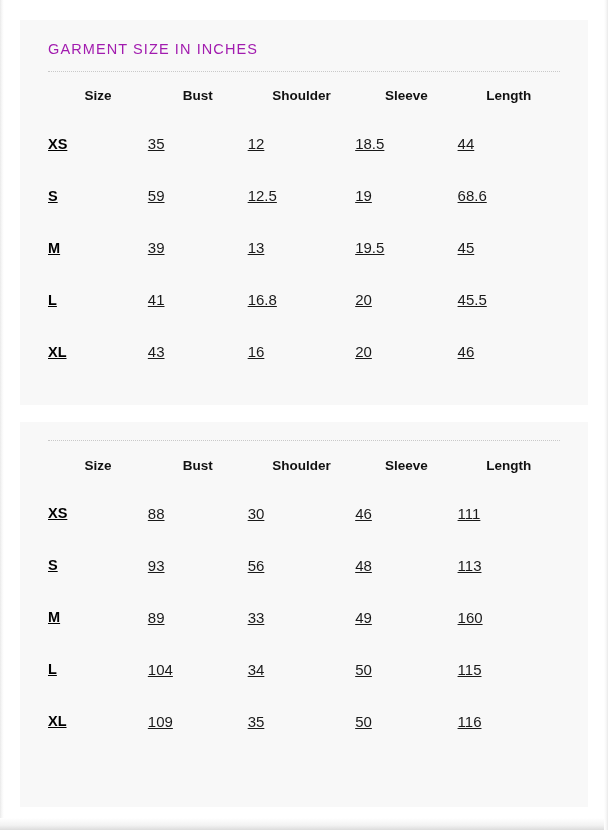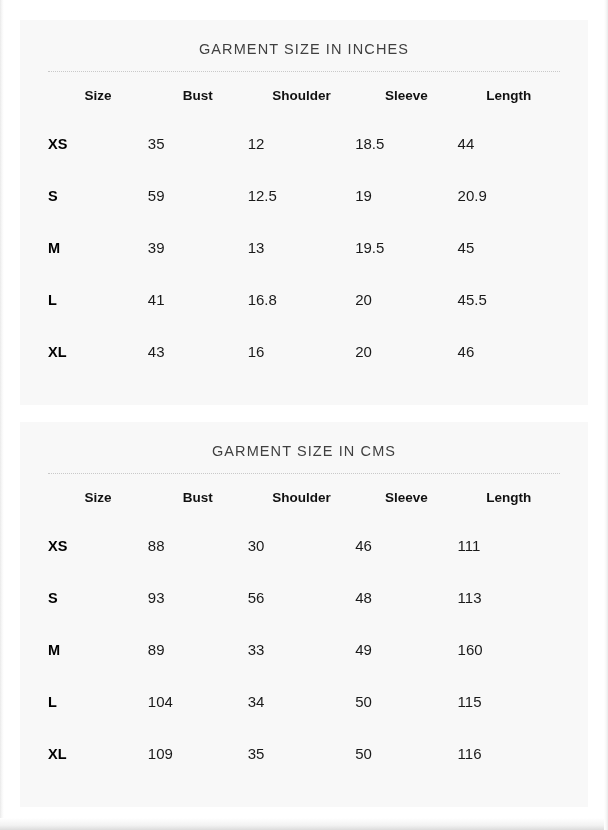--- a/index.html
+++ b/index.html
@@ -65,22 +65,22 @@
   #card-inches {
     margin-top: 20px;
     height: 385px;
   }
   #card-cms {
     margin-top: 17px;
     height: 385px;
   }
 
   .card-title {
-    text-align: center;
-    color: #404040;
+    text-align: left;
+    color: #a21caf;
     font-size: 14.5px;
     font-weight: 400;
     letter-spacing: 1.1px;
     line-height: 1;
     padding-top: 4px;
     padding-bottom: 14px;
     white-space: nowrap;
   }
 
   .divider {
@@ -113,20 +113,21 @@
 
   table.size-table tbody tr {
     height: 52px;
   }
 
   table.size-table tbody td {
     vertical-align: middle;
     font-weight: 400;
     font-size: 15px;
     color: #1a1a1a;
+    text-decoration: underline;
   }
 
   table.size-table tbody td.size-cell {
     font-weight: 700;
     font-size: 14.5px;
     color: #000000;
   }
 
   
   col.c-size     { width: 19.5%; }
@@ -169,21 +170,21 @@
           <td>35</td>
           <td>12</td>
           <td>18.5</td>
           <td>44</td>
         </tr>
         <tr>
           <td class="size-cell">S</td>
           <td>59</td>
           <td>12.5</td>
           <td>19</td>
-          <td>20.9</td>
+          <td>68.6</td>
         </tr>
         <tr>
           <td class="size-cell">M</td>
           <td>39</td>
           <td>13</td>
           <td>19.5</td>
           <td>45</td>
         </tr>
         <tr>
           <td class="size-cell">L</td>
@@ -198,21 +199,20 @@
           <td>16</td>
           <td>20</td>
           <td>46</td>
         </tr>
       </tbody>
     </table>
   </section>
 
   <section class="card" id="card-cms">
 
-    <div class="card-title">GARMENT SIZE IN CMS</div>
 
     <div class="divider"></div>
 
     <table class="size-table">
       <colgroup>
         <col class="c-size">
           <col class="c-bust">
           <col class="c-shoulder">
           <col class="c-sleeve">
           <col class="c-length">

